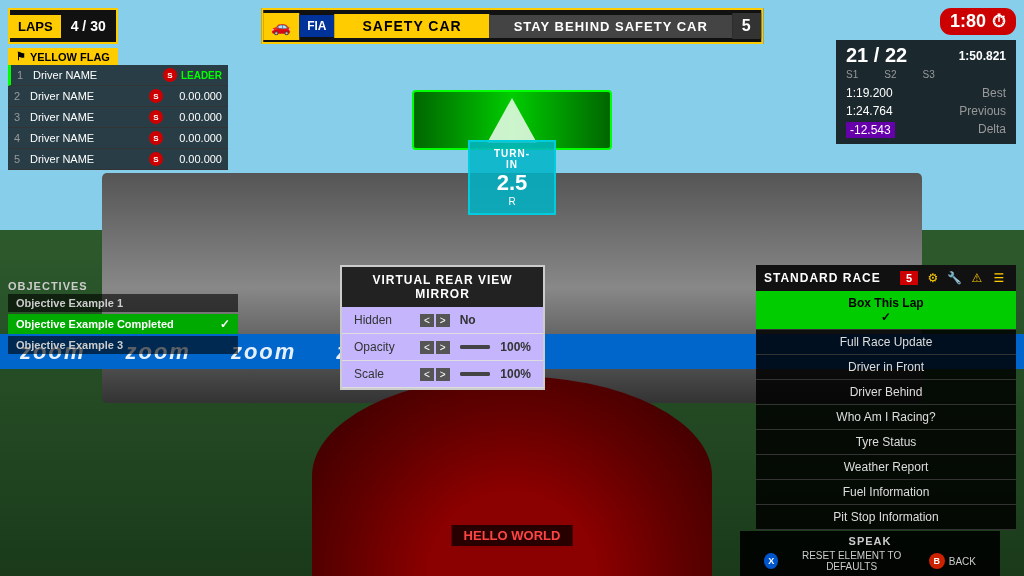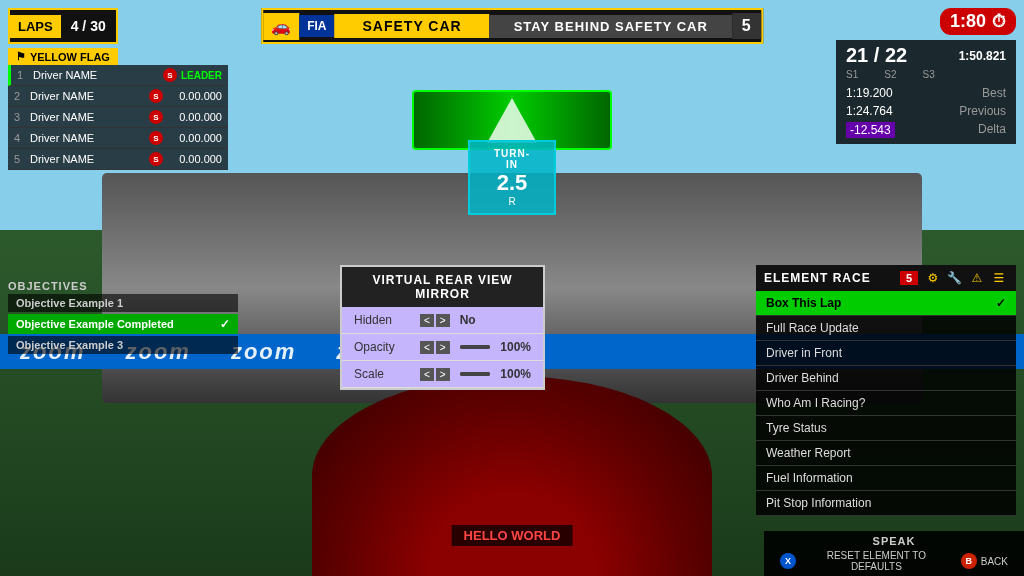--- a/index.html
+++ b/index.html
@@ -472,36 +472,37 @@
     }
     .menu-item {
       padding: 5px 10px;
       font-size: 12px;
       color: #dddddd;
       border-bottom: 1px solid #333;
       display: flex;
       justify-content: space-between;
       align-items: center;
       cursor: pointer;
+      flex-direction: column;
     }
     .menu-item.active {
       background: #00cc00;
       color: black;
       font-weight: bold;
     }
     .check-icon { color: black; font-size: 12px; }
 
     
     .bottom-bar {
       position: absolute;
       bottom: 0;
-      right: 0;
+      right: 24px;
       width: 260px;
       background: rgba(0,0,0,0.9);
-      padding: 4px 16px;
+      padding: 4px 24px;
       z-index: 10;
       text-align: center;
     }
     .speak-label {
       color: #cccccc;
       font-size: 11px;
       font-weight: bold;
       letter-spacing: 1px;
     }
     .bottom-btns {
@@ -697,21 +698,21 @@
     </div>
     <div class="slider-bar">
       <div class="slider-fill" style="width:100%;"></div>
     </div>
     <span class="mirror-val" style="margin-left:4px;">100%</span>
   </div>
 </div>
 
 <div class="right-panel">
   <div class="rp-header">
-    <span class="rp-title">ELEMENT RACE</span>
+    <span class="rp-title">STANDARD RACE</span>
     <span class="rp-badge">5</span>
     <div class="rp-icons">
       <span class="rp-icon">⚙</span>
       <span class="rp-icon">🔧</span>
       <span class="rp-icon">⚠</span>
       <span class="rp-icon">☰</span>
     </div>
   </div>
   <div class="menu-item active">
     <span>Box This Lap</span>

